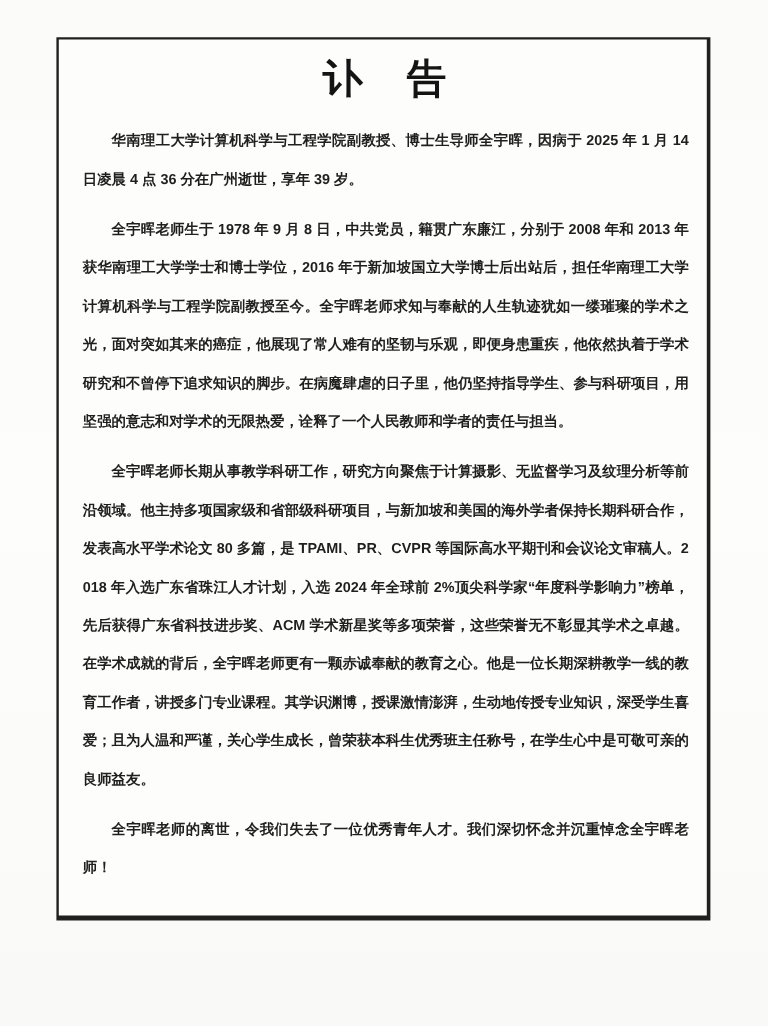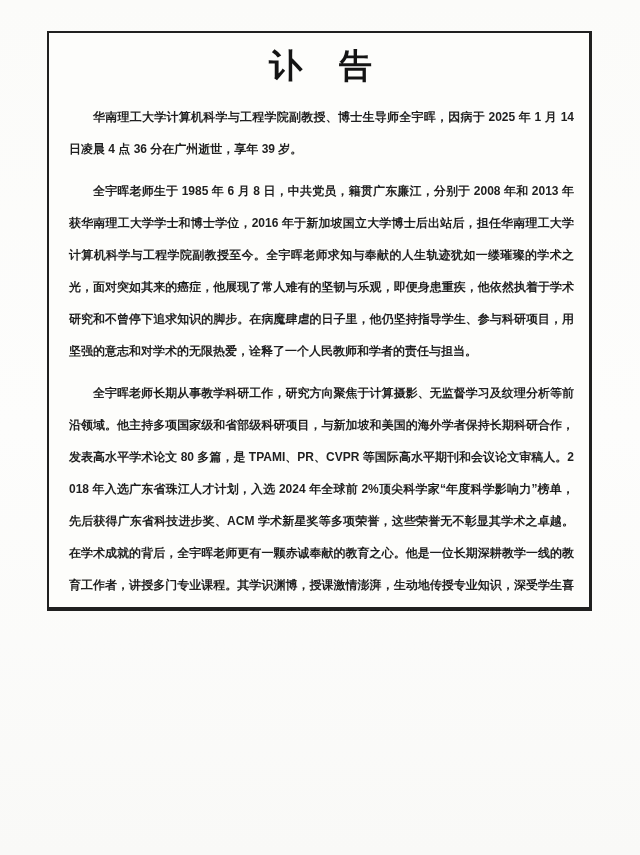--- a/index.html
+++ b/index.html
@@ -14,21 +14,21 @@
     background: linear-gradient(180deg, #fbfbf9 0%, #fdfdfc 50%, #f9f9f7 100%);
     overflow: hidden;
     font-family: "Liberation Sans", "DejaVu Sans", sans-serif;
     color: #1f1f1f;
   }
   .sheet {
     position: absolute;
     left: 47px;
     top: 31px;
     width: 545px;
-    height: 580px;
+    height: 736px;
     box-sizing: border-box;
     border-style: solid;
     border-color: #202020;
     border-width: 2px 3px 4px 2px;
     background: #fdfdfb;
     overflow: hidden;
   }
   .content {
     padding: 10px 15px 0 20px;
   }
@@ -58,21 +58,21 @@
 </head>
 <body>
 
 <div class="page">
   <div class="sheet">
     <div class="content">
       <h1 class="title">讣　告</h1>
 
       <p class="para">华南理工大学计算机科学与工程学院副教授、博士生导师全宇晖，因病于 2025 年 1 月 14 日凌晨 4 点 36 分在广州逝世，享年 39 岁。</p>
 
-      <p class="para">全宇晖老师生于 1985 年 6 月 8 日，中共党员，籍贯广东廉江，分别于 2008 年和 2013 年获华南理工大学学士和博士学位，2016 年于新加坡国立大学博士后出站后，担任华南理工大学计算机科学与工程学院副教授至今。全宇晖老师求知与奉献的人生轨迹犹如一缕璀璨的学术之光，面对突如其来的癌症，他展现了常人难有的坚韧与乐观，即便身患重疾，他依然执着于学术研究和不曾停下追求知识的脚步。在病魔肆虐的日子里，他仍坚持指导学生、参与科研项目，用坚强的意志和对学术的无限热爱，诠释了一个人民教师和学者的责任与担当。</p>
+      <p class="para">全宇晖老师生于 1978 年 9 月 8 日，中共党员，籍贯广东廉江，分别于 2008 年和 2013 年获华南理工大学学士和博士学位，2016 年于新加坡国立大学博士后出站后，担任华南理工大学计算机科学与工程学院副教授至今。全宇晖老师求知与奉献的人生轨迹犹如一缕璀璨的学术之光，面对突如其来的癌症，他展现了常人难有的坚韧与乐观，即便身患重疾，他依然执着于学术研究和不曾停下追求知识的脚步。在病魔肆虐的日子里，他仍坚持指导学生、参与科研项目，用坚强的意志和对学术的无限热爱，诠释了一个人民教师和学者的责任与担当。</p>
 
       <p class="para">全宇晖老师长期从事教学科研工作，研究方向聚焦于计算摄影、无监督学习及纹理分析等前沿领域。他主持多项国家级和省部级科研项目，与新加坡和美国的海外学者保持长期科研合作，发表高水平学术论文 80 多篇，是 TPAMI、PR、CVPR 等国际高水平期刊和会议论文审稿人。2018 年入选广东省珠江人才计划，入选 2024 年全球前 2%顶尖科学家“年度科学影响力”榜单，先后获得广东省科技进步奖、ACM 学术新星奖等多项荣誉，这些荣誉无不彰显其学术之卓越。在学术成就的背后，全宇晖老师更有一颗赤诚奉献的教育之心。他是一位长期深耕教学一线的教育工作者，讲授多门专业课程。其学识渊博，授课激情澎湃，生动地传授专业知识，深受学生喜爱；且为人温和严谨，关心学生成长，曾荣获本科生优秀班主任称号，在学生心中是可敬可亲的良师益友。</p>
 
       <p class="para last">全宇晖老师的离世，令我们失去了一位优秀青年人才。我们深切怀念并沉重悼念全宇晖老师！</p>
 
     </div>
   </div>
 </div>
 
 </body></html>

